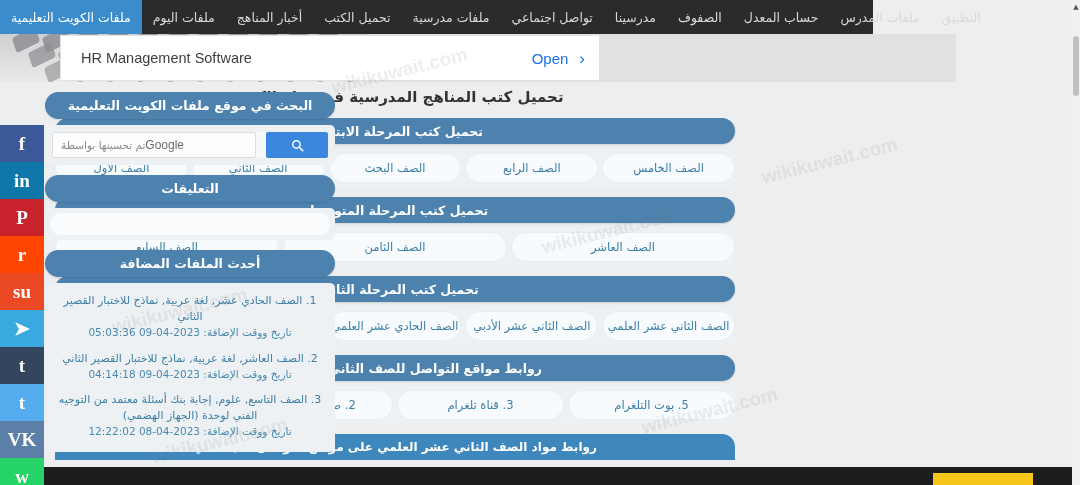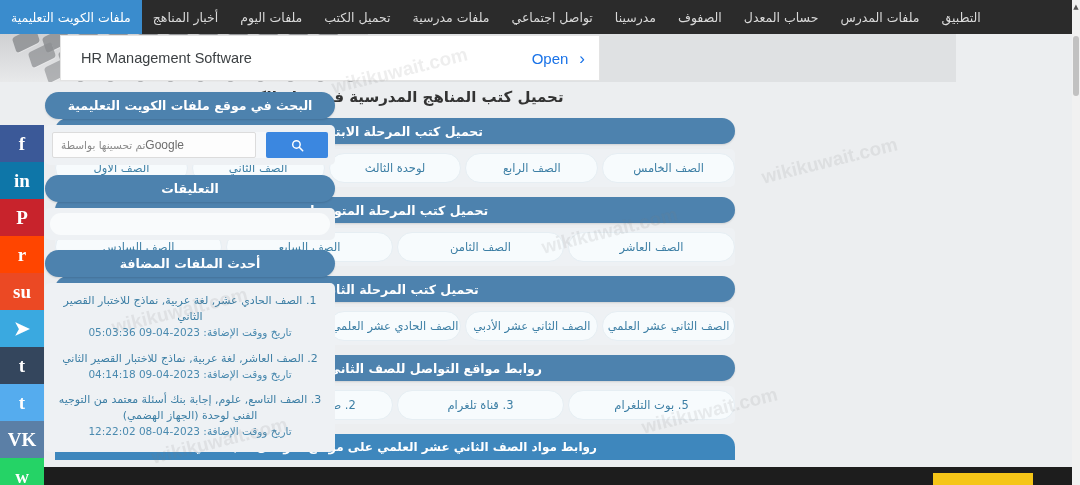--- a/index.html
+++ b/index.html
@@ -7,21 +7,21 @@
   html, body {
     width: 1080px; height: 485px;
     overflow: hidden;
     background: #e9eaec;
     font-family: "DejaVu Sans", "Liberation Sans", sans-serif;
   }
   .page { position: relative; width: 1080px; height: 485px; background: #eceef0; }
 
   
   .topnav {
-    position: absolute; top: 0; left: 0; width: 1080px; height: 34px;
+    position: absolute; top: 0; left: 0; width: 873px; height: 34px;
     background: #2b2b2b; display: flex; flex-direction: row-reverse;
     align-items: stretch; justify-content: flex-start; z-index: 40;
   }
   .nav-item {
     display: flex; align-items: center; padding: 0 11px;
     color: #d9d9d9; font-size: 12.5px; white-space: nowrap;
     cursor: pointer; letter-spacing: .1px;
   }
   .nav-item.active { background: #3a8ccd; color: #ffffff; }
 
@@ -173,22 +173,22 @@
     pointer-events: none; white-space: nowrap; z-index: 20;
   }
 </style>
 </head>
 <body>
 
 <div class="page">
 
   <nav class="topnav" id="topnav">
       <div class="nav-item active">ملفات الكويت التعليمية</div>
+      <div class="nav-item">ملفات اليوم</div>
       <div class="nav-item">أخبار المناهج</div>
-      <div class="nav-item">ملفات اليوم</div>
       <div class="nav-item">تحميل الكتب</div>
       <div class="nav-item">ملفات مدرسية</div>
       <div class="nav-item">تواصل اجتماعي</div>
       <div class="nav-item">مدرسينا</div>
       <div class="nav-item">الصفوف</div>
       <div class="nav-item">حساب المعدل</div>
       <div class="nav-item">ملفات المدرس</div>
       <div class="nav-item">التطبيق</div>
     </nav>
 
@@ -238,29 +238,28 @@
   </div>
 
   <h1 class="page-title">تحميل كتب المناهج المدرسية في دولة الكويت</h1>
 
   <main class="main-col" id="maincol">
       <div class="section">
         <div class="sec-head">تحميل كتب المرحلة الابتدائية</div>
         <div class="sec-body">
           <div class="grade-btn">الصف الأول</div>
           <div class="grade-btn">الصف الثاني</div>
-          <div class="grade-btn">لوحدة الثالث</div>
+          <div class="grade-btn">الصف البحث</div>
           <div class="grade-btn">الصف الرابع</div>
           <div class="grade-btn">الصف الخامس</div>
         </div>
       </div>
       <div class="section">
         <div class="sec-head">تحميل كتب المرحلة المتوسطة</div>
         <div class="sec-body">
-          <div class="grade-btn">الصف السادس</div>
           <div class="grade-btn">الصف السابع</div>
           <div class="grade-btn">الصف الثامن</div>
           <div class="grade-btn">الصف العاشر</div>
         </div>
       </div>
       <div class="section">
         <div class="sec-head">تحميل كتب المرحلة الثانوية</div>
         <div class="sec-body">
           <div class="grade-btn">الصف العاشر</div>
           <div class="grade-btn">الصف الحادي عشر الأدبي</div>

